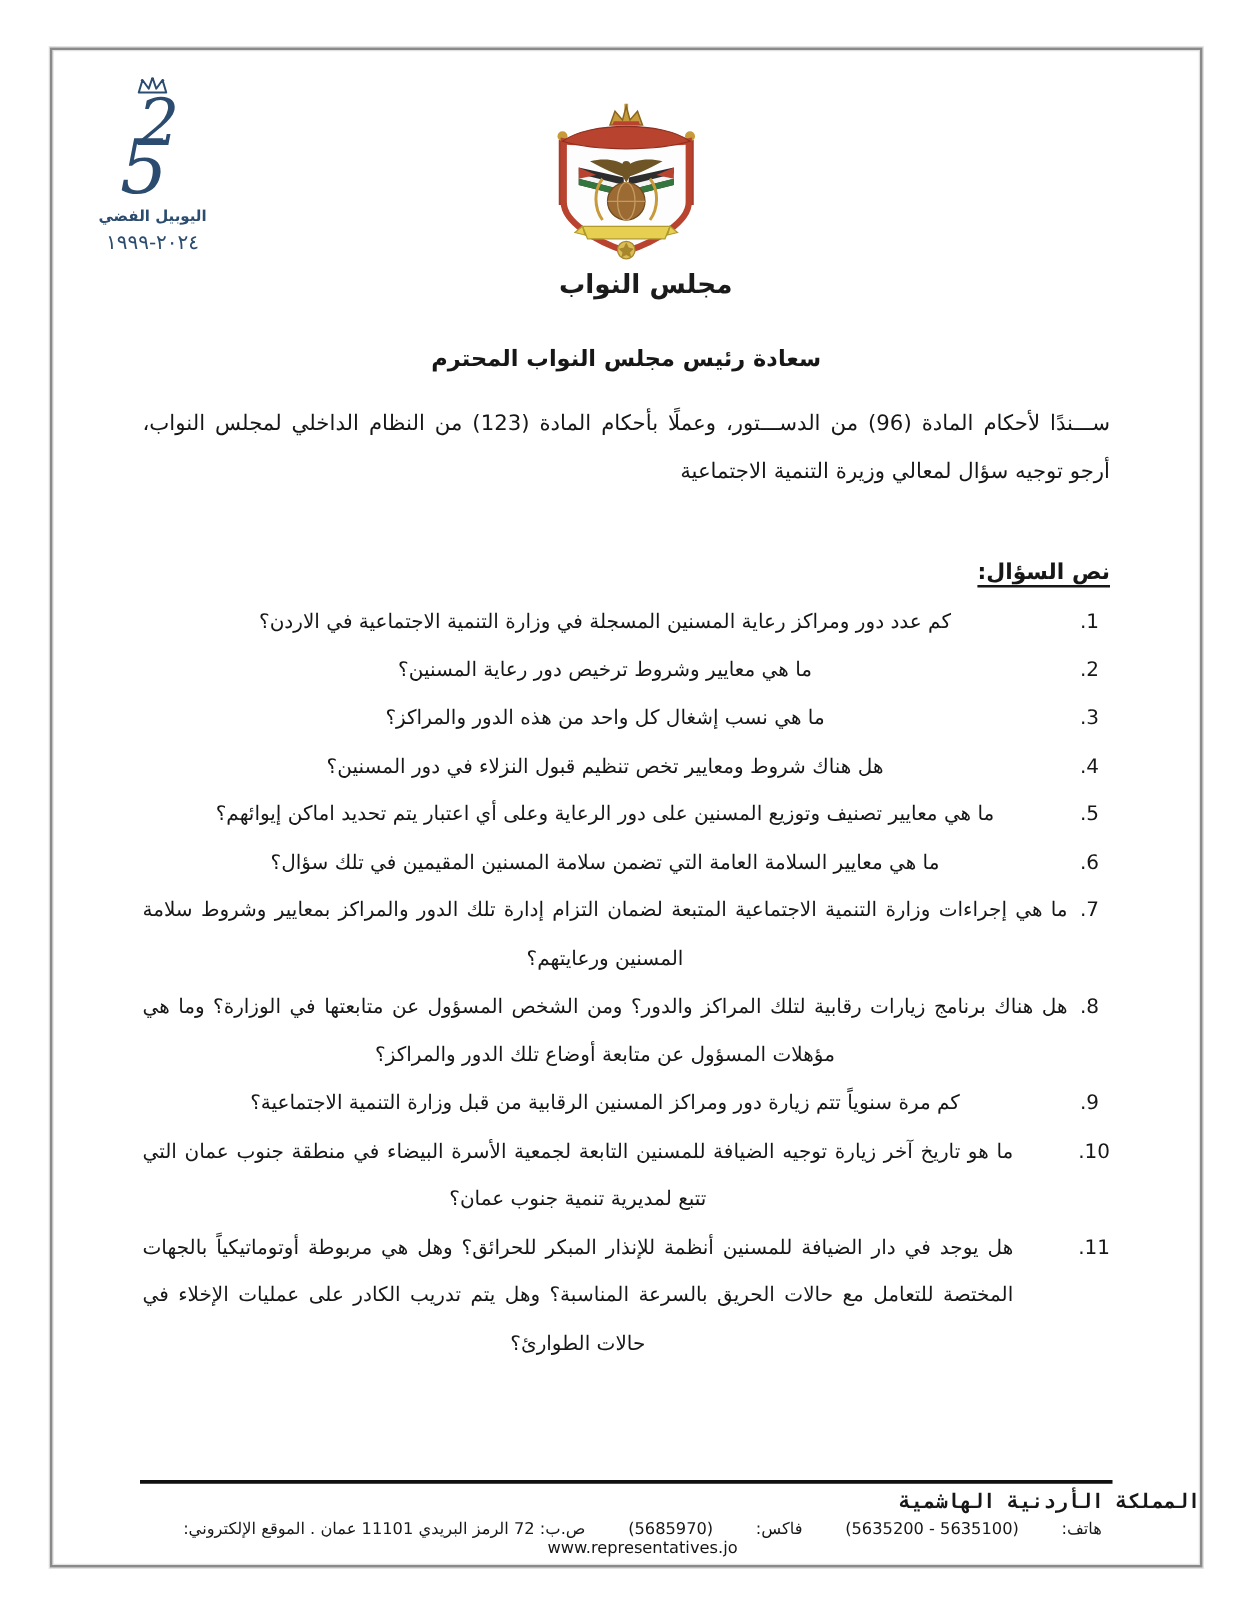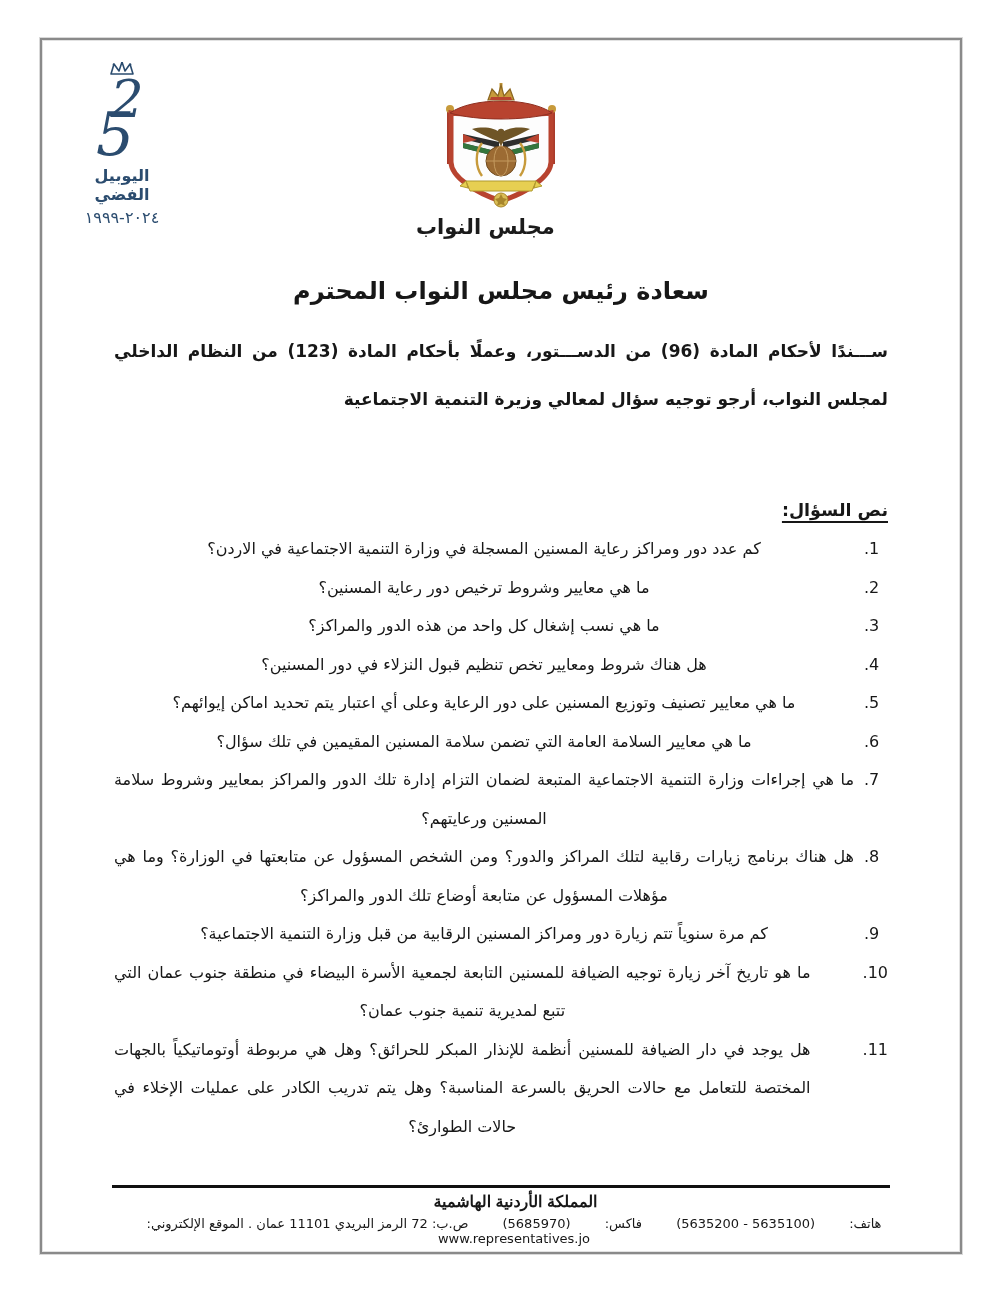--- a/index.html
+++ b/index.html
@@ -3,46 +3,46 @@
 <meta charset="utf-8">
 <style>
   html,body{margin:0;padding:0;background:#ffffff;}
   body{width:1000px;height:1294px;position:relative;font-family:"DejaVu Sans",sans-serif;color:#171717;}
   .page-frame{
     position:absolute;left:40px;top:38px;width:918px;height:1212px;
     border:2px solid #8a8a8a;box-shadow:inset 0 0 0 1px #e2e2e2, 0 0 0 1px #d9d9d9;
     background:#fff;direction:rtl;
   }
   
-  .crest-block{margin:42px auto 0;width:170px;text-align:left;}
+  .crest-block{margin:42px auto 0;width:170px;text-align:right;}
   .crest-block svg{display:block;margin:0 auto;}
   .crest-caption{margin-top:2px;font-size:21px;font-weight:bold;color:#1b1b1b;
     font-family:"DejaVu Serif","DejaVu Sans",serif;letter-spacing:1px;}
   .jubilee{position:absolute;top:22px;left:28px;width:104px;text-align:center;color:#2b4c6f;direction:ltr;}
   .jubilee .crown{display:block;margin:0 auto 0;}
   .jubilee .d2{display:block;font-family:"DejaVu Serif",serif;font-style:italic;font-size:52px;line-height:46px;margin-left:10px;}
   .jubilee .d5{display:block;font-family:"DejaVu Serif",serif;font-style:italic;font-size:60px;line-height:48px;margin-top:-12px;margin-right:14px;}
-  .jubilee .jlabel{display:block;margin-top:8px;font-size:16px;font-weight:bold;}
+  .jubilee .jlabel{display:block;margin-top:8px;font-size:12px;font-weight:bold;}
   .jubilee .jyears{display:block;margin-top:4px;font-size:16px;letter-spacing:2px;}
   
-  .doc-title{margin:38px 0 0;text-align:center;font-size:24px;font-weight:bold;}
-  .intro{margin:22px 72px 0;font-size:17px;font-weight:bold;line-height:48px;text-align:justify;}
-  .q-heading{margin:77px 72px 0;font-size:17.5px;font-weight:bold;text-align:right;
+  .doc-title{margin:38px 0 0;text-align:center;font-size:18px;font-weight:bold;}
+  .intro{margin:22px 72px 0;font-size:17px;font-weight:normal;line-height:38px;text-align:justify;}
+  .q-heading{margin:52px 72px 0;font-size:17.5px;font-weight:bold;text-align:right;
     text-decoration:underline;text-underline-offset:5px;text-decoration-thickness:2px;}
   .questions{margin:10px 72px 0;}
   .q-item{display:flex;align-items:flex-start;gap:10px;font-size:16px;line-height:38.5px;}
   .q-item.wide{gap:52px;}
   .q-marker{flex:0 0 auto;min-width:24px;text-align:left;}
   .q-text{flex:1 1 auto;text-align:center;}
   .q-item.multi .q-text{text-align:justify;text-align-last:center;}
   
   .page-footer{position:absolute;left:0;right:0;bottom:6px;}
   .f-rule{height:3px;background:#101010;margin:0 70px;}
-  .kingdom{margin-top:4px;text-align:center;font-size:16px;font-weight:bold;
-    font-family:Liberation Sans, sans-serif;letter-spacing:1px;padding-left:29px;}
+  .kingdom{margin-top:4px;font-size:16px;font-weight:bold;
+    font-family:Liberation Mono, monospace;letter-spacing:1px;padding-left:29px;}
   .contact{margin-top:5px;text-align:center;font-size:13px;direction:rtl;}
   .contact span{padding:0 2px;margin-left:26px;}
 </style>
 </head>
 <body>
 
 <div class="page-frame">
 
   <div class="jubilee" style="color: rgb(43, 76, 111);">
     <svg class="crown" width="26" height="14" viewBox="0 0 26 14">

